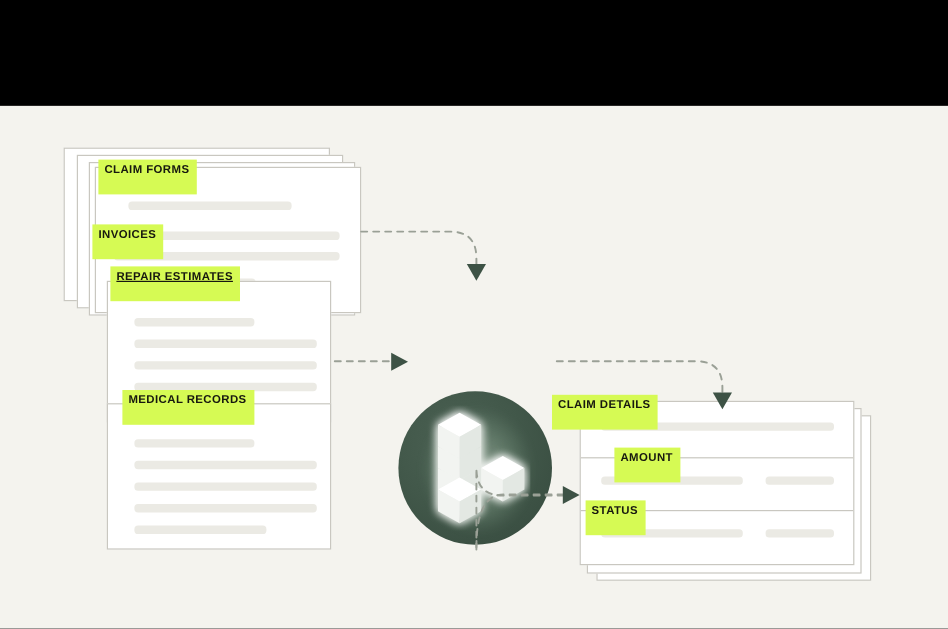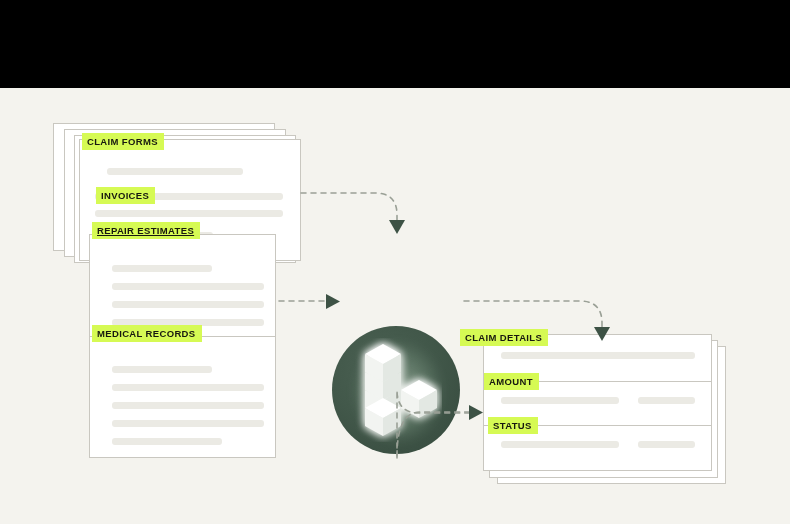--- a/index.html
+++ b/index.html
@@ -53,21 +53,21 @@
 
   
   .chip {
     position:absolute;
     background:#d6fa54;
     color:#17180f;
     font-size:9.5px;
     font-weight:bold;
     letter-spacing:0.35px;
     line-height:13px;
-    padding:2px 6px 2px 5px;
+    padding:2px 6px 14px 5px;
     white-space:nowrap;
     z-index:25;
     font-family:"Liberation Sans", sans-serif;
   }
 
   
   .hub {
     position:absolute;
     left:332px; top:238px;
     width:128px; height:128px;
@@ -130,23 +130,23 @@
 
       <div class="card" style="left:89px; top:248px; width:187px; height:122px; z-index:10;">
         <div class="line" style="left:22px; top:29px; width:100px;"></div>
         <div class="line" style="left:22px; top:47px; width:152px;"></div>
         <div class="line" style="left:22px; top:65px; width:152px;"></div>
         <div class="line" style="left:22px; top:83px; width:152px;"></div>
         <div class="line" style="left:22px; top:101px; width:110px;"></div>
       </div>
 
       <span class="chip" style="left:82px; top:45px;">CLAIM FORMS</span>
-      <span class="chip" style="left:96px; top:99px;">INVOICES</span>
+      <span class="chip" style="left:77px; top:99px;">INVOICES</span>
       <span class="chip" style="left:92px; top:134px;text-decoration:underline;">REPAIR ESTIMATES</span>
-      <span class="chip" style="left:92px; top:237px;">MEDICAL RECORDS</span>
+      <span class="chip" style="left:102px; top:237px;">MEDICAL RECORDS</span>
     </div>
 
     <svg class="connectors" viewBox="0 0 790 436">
 
       <path d="M301,105 L375,105 Q397,105 397,127 L397,133" fill="none" stroke="#9aa096" stroke-width="1.6" stroke-dasharray="5 5" stroke-linecap="round"></path>
       <polygon points="389,132 405,132 397,146" fill="#3d5245"></polygon>
 
       <path d="M279,213 L327,213" fill="none" stroke="#9aa096" stroke-width="1.6" stroke-dasharray="5 5" stroke-linecap="round"></path>
       <polygon points="326,206 326,221 340,213.5" fill="#3d5245"></polygon>
     </svg>
@@ -209,21 +209,21 @@
 
         <div class="line" style="left:17px; top:62px; width:118px;"></div>
         <div class="line" style="left:154px; top:62px; width:57px;"></div>
         <div style="position:absolute; left:0; top:90px; width:100%; height:1px; background:#c9c7c0;"></div>
 
         <div class="line" style="left:17px; top:106px; width:118px;"></div>
         <div class="line" style="left:154px; top:106px; width:57px;"></div>
       </div>
 
       <span class="chip" style="left:460px; top:241px;">CLAIM DETAILS</span>
-      <span class="chip" style="left:484px; top:285px;">AMOUNT</span>
+      <span class="chip" style="left:512px; top:285px;">AMOUNT</span>
       <span class="chip" style="left:488px; top:329px;">STATUS</span>
     </div>
 
     <svg class="connectors over" viewBox="0 0 790 436">
 
       <path d="M464,213 L580,213 Q602,213 602,235 L602,241" fill="none" stroke="#9aa096" stroke-width="1.6" stroke-dasharray="5 5" stroke-linecap="round"></path>
       <polygon points="594,239 610,239 602,253" fill="#3d5245"></polygon>
 
       <path d="M397,370 L397,302 Q397,325 419,325 L470,325" fill="none" stroke="#9aa096" stroke-width="1.6" stroke-dasharray="5 5" stroke-linecap="round" transform="translate(0,0)"></path>
       <path d="M397,368 Q397,324 420,324 L470,324" fill="none" stroke="#9aa096" stroke-width="1.6" stroke-dasharray="5 5" stroke-linecap="round"></path>

